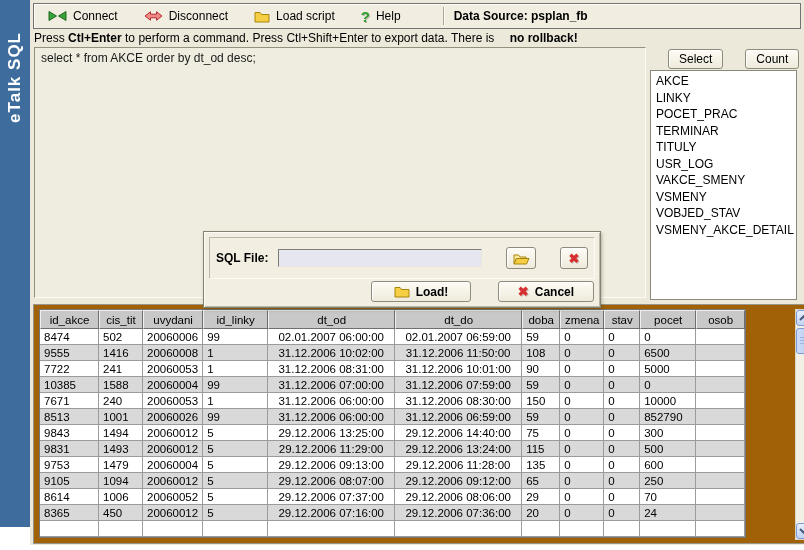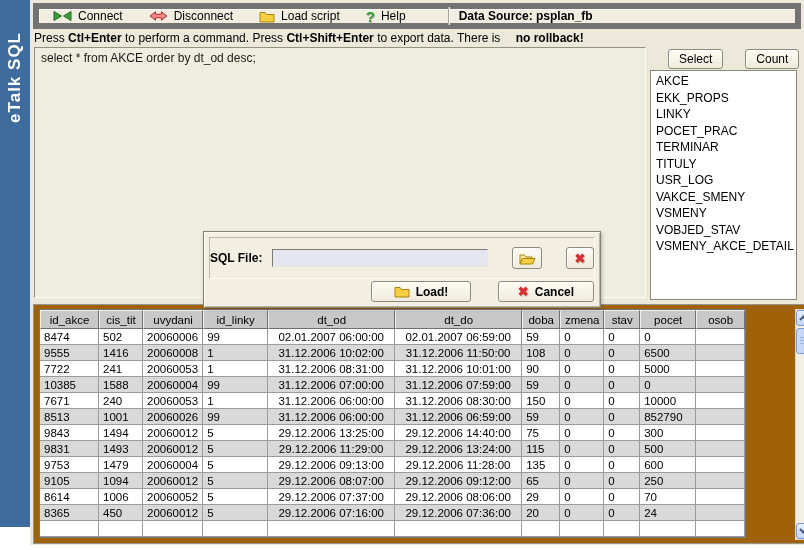--- a/index.html
+++ b/index.html
@@ -8,21 +8,21 @@
   .app { position:relative; width:804px; height:550px; background:#fff; overflow:hidden; }
   .main-bg { position:absolute; left:30px; top:0; width:774px; height:545px; background:#ECE9DB; }
 
   
   .sidebar { position:absolute; left:0; top:0; width:30px; height:527px; background:#3E6D9D; }
   .sidebar-title { position:absolute; top:32px; left:5px; writing-mode:vertical-rl; transform:rotate(180deg);
     color:#fff; font-weight:bold; font-size:17px; letter-spacing:1px; }
 
   
   .toolbar { position:absolute; left:33px; top:3px; width:768px; height:26px; background:#F1EEE1;
-    border:6px solid #737373; box-shadow:inset 1px 1px 0 #FDFBF4; display:flex; align-items:center; padding:0 8px; }
+    border:1px solid #737373; box-shadow:inset 1px 1px 0 #FDFBF4; display:flex; align-items:center; padding:0 8px; }
   .tool-item { display:flex; align-items:center; gap:6px; padding:2px 6px; margin-right:14px; cursor:default; }
   .tool-sep { width:1px; height:18px; background:#A9A697; box-shadow:1px 0 0 #FDFBF4; margin:0 10px 0 22px; }
   .datasource { font-weight:bold; }
 
   .hint { position:absolute; left:34px; top:31px; white-space:nowrap; }
 
   
   .editor { position:absolute; left:34px; top:47px; width:612px; height:251px; background:#EFECE0;
     border:1px solid; border-color:#94917F #FDFBF4 #FDFBF4 #94917F; padding:3px 6px; color:#1a1a1a; }
 
@@ -33,21 +33,21 @@
     box-shadow:inset 1px 1px 0 #fff; padding:2px 10px; height:20px; font-size:12px; cursor:default;margin-left:17px; }
   .tables-list { position:absolute; left:650px; top:70px; width:147px; height:230px; background:#FFFFFF;
     border:1px solid #8A887B; overflow:hidden; padding:2px 0; }
   .list-item { padding:0 5px; height:16.5px; line-height:16.5px; white-space:nowrap; }
 
   
   .dialog { position:absolute; left:203px; top:231px; width:398px; height:77px; z-index:10;
     background:#F2EFE2; border:1px solid #85836F;
     box-shadow:inset 1px 1px 0 #FDFBF4, inset -1px -1px 0 #B9B6A6, 1px 2px 3px rgba(60,60,50,.35); }
   .file-panel { position:absolute; left:5px; top:5px; right:5px; height:42px;
-    border:1px solid; border-color:#BBB8A8 #FDFBF4 #FDFBF4 #BBB8A8; display:flex; align-items:center; padding:0 0; }
+    border:1px solid; border-color:#BBB8A8 #FDFBF4 #FDFBF4 #BBB8A8; display:flex; align-items:center; padding:0 6px; }
   .file-label { font-weight:bold; margin-right:10px; white-space:nowrap; }
   .file-input { flex:1; height:18px; background:#E6E6F0; border:1px solid; border-color:#7F7D73 #E8E6DA #E8E6DA #7F7D73;
     font-family:"Liberation Sans",sans-serif; font-size:12px; padding:0 3px; margin-right:7px; }
   .mini-btn { width:30px; height:22px; padding:0; }
   .dialog-actions { position:absolute; right:6px; bottom:5px; display:flex; gap:10px; }
   .action-btn { width:100px; height:21px; font-weight:bold; }
   .x-glyph { color:#D83030; font-weight:bold; font-size:13px; line-height:1; text-shadow:1px 1px 0 #c9c6b8; }
 
   
   .grid-panel { position:absolute; left:33px; top:304px; width:790px; height:240px; background:#a16207;
@@ -114,33 +114,32 @@
       <span>Load script</span>
     </div>
     <div class="tool-item">
       <span class="icon" style="color:#2E9E2E;font-weight:bold;font-size:15px;text-shadow:1px 1px 0 #b9b6a8;">?</span>
       <span>Help</span>
     </div>
     <div class="tool-sep"></div>
     <div class="datasource">Data Source: psplan_fb</div>
   </div>
 
-  <div class="hint" id="hint-line"><span>Press </span><span style="font-weight: bold;">Ctl+Enter</span><span> to perform a command. Press </span><span style="font-weight: bold;">Ctl+Shift+Enter</span><span> to export data. There is </span><span style="font-weight: bold; margin-left: 12px;">no rollback!</span></div>
+  <div class="hint" id="hint-line"><span>Press </span><span style="font-weight: bold;">Ctl+Enter</span><span> to perform a command. Press </span><span style="font-weight: normal;">Ctl+Shift+Enter</span><span> to export data. There is </span><span style="font-weight: bold; margin-left: 12px;">no rollback!</span></div>
 
   <div class="editor">
     <span>select * from AKCE order by dt_od desc;</span>
   </div>
 
   <div class="right-buttons">
     <button class="btn">Select</button>
     <button class="btn">Count</button>
   </div>
   <div class="tables-list" id="tables-list">
       <div class="list-item">AKCE</div>
-      <div class="list-item">EKK_PROPS</div>
       <div class="list-item">LINKY</div>
       <div class="list-item">POCET_PRAC</div>
       <div class="list-item">TERMINAR</div>
       <div class="list-item">TITULY</div>
       <div class="list-item">USR_LOG</div>
       <div class="list-item">VAKCE_SMENY</div>
       <div class="list-item">VSMENY</div>
       <div class="list-item">VOBJED_STAV</div>
       <div class="list-item">VSMENY_AKCE_DETAIL</div>
     </div>

